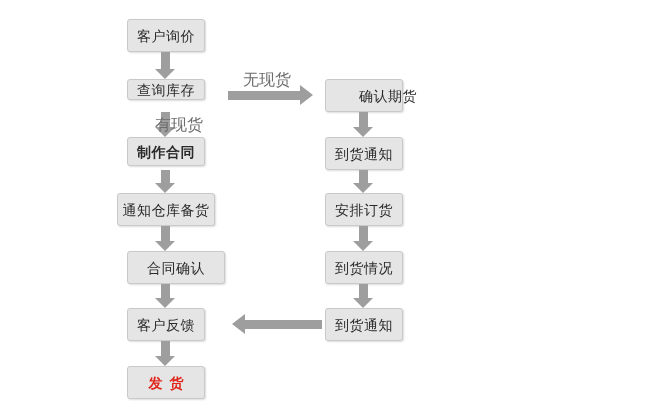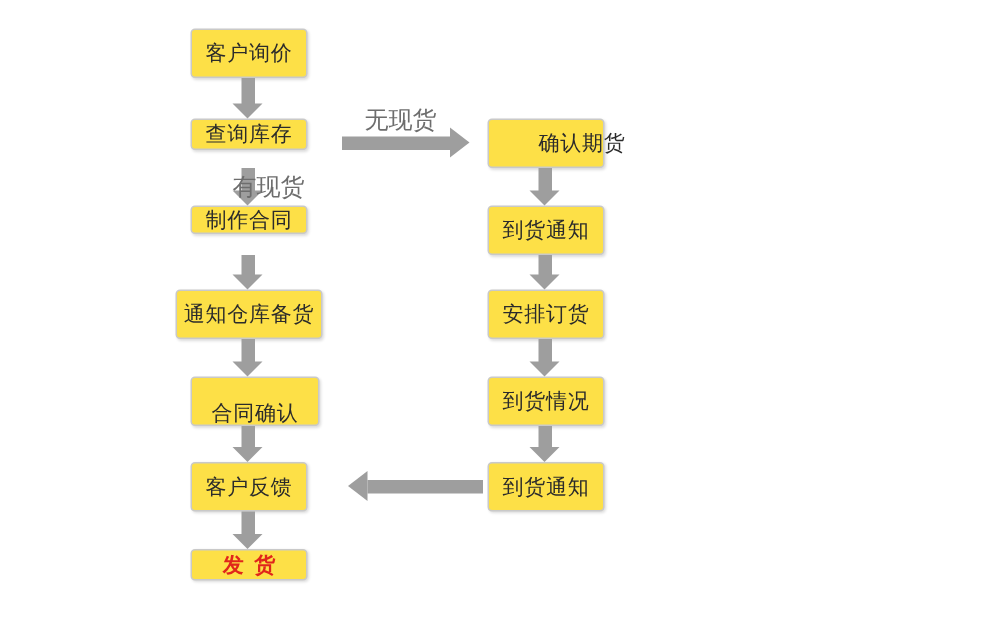--- a/index.html
+++ b/index.html
@@ -16,21 +16,21 @@
   #flowchart {
     position: relative;
     width: 667px;
     height: 419px;
   }
 
   
   .node {
     position: absolute;
     box-sizing: border-box;
-    background: #fde047;
+    background: #e5e5e5;
     border: 1px solid #c9c9c9;
     border-radius: 3px;
     box-shadow: 1px 1px 2px rgba(0,0,0,0.14);
     display: flex;
     align-items: center;
     justify-content: center;
     font-size: 14px;
     line-height: 1;
     color: #2b2b2b;
     letter-spacing: 0.5px;
@@ -94,37 +94,37 @@
 <div id="flowchart">
 
   <div class="node" style="left:127px; top:19px; width:78px; height:33px;">
     <span>客户询价</span>
   </div>
 
   <div class="node" style="left:127px; top:79px; width:78px; height:21px;">
     <span>查询库存</span>
   </div>
 
-  <div class="node" style="left:127px; top:137px; width:78px; height:19px;">
+  <div class="node" style="left:127px; top:137px; width:78px; height:29px;font-weight:bold;">
     <span>制作合同</span>
   </div>
 
   <div class="node" style="left:117px; top:193px; width:98px; height:33px;">
     <span>通知仓库备货</span>
   </div>
 
-  <div class="node" style="left:127px; top:251px; width:86px; height:33px;align-items:flex-end;">
+  <div class="node" style="left:127px; top:251px; width:98px; height:33px;">
     <span>合同确认</span>
   </div>
 
   <div class="node" style="left:127px; top:308px; width:78px; height:33px;">
     <span>客户反馈</span>
   </div>
 
-  <div class="node ship" style="left:127px; top:366px; width:78px; height:21px;">
+  <div class="node ship" style="left:127px; top:366px; width:78px; height:33px;">
     <span>发货</span>
   </div>
 
   <div class="node" style="left:325px; top:79px; width:78px; height:33px;padding-left:48px;">
     <span>确认期货</span>
   </div>
 
   <div class="node" style="left:325px; top:137px; width:78px; height:33px;">
     <span>到货通知</span>
   </div>

